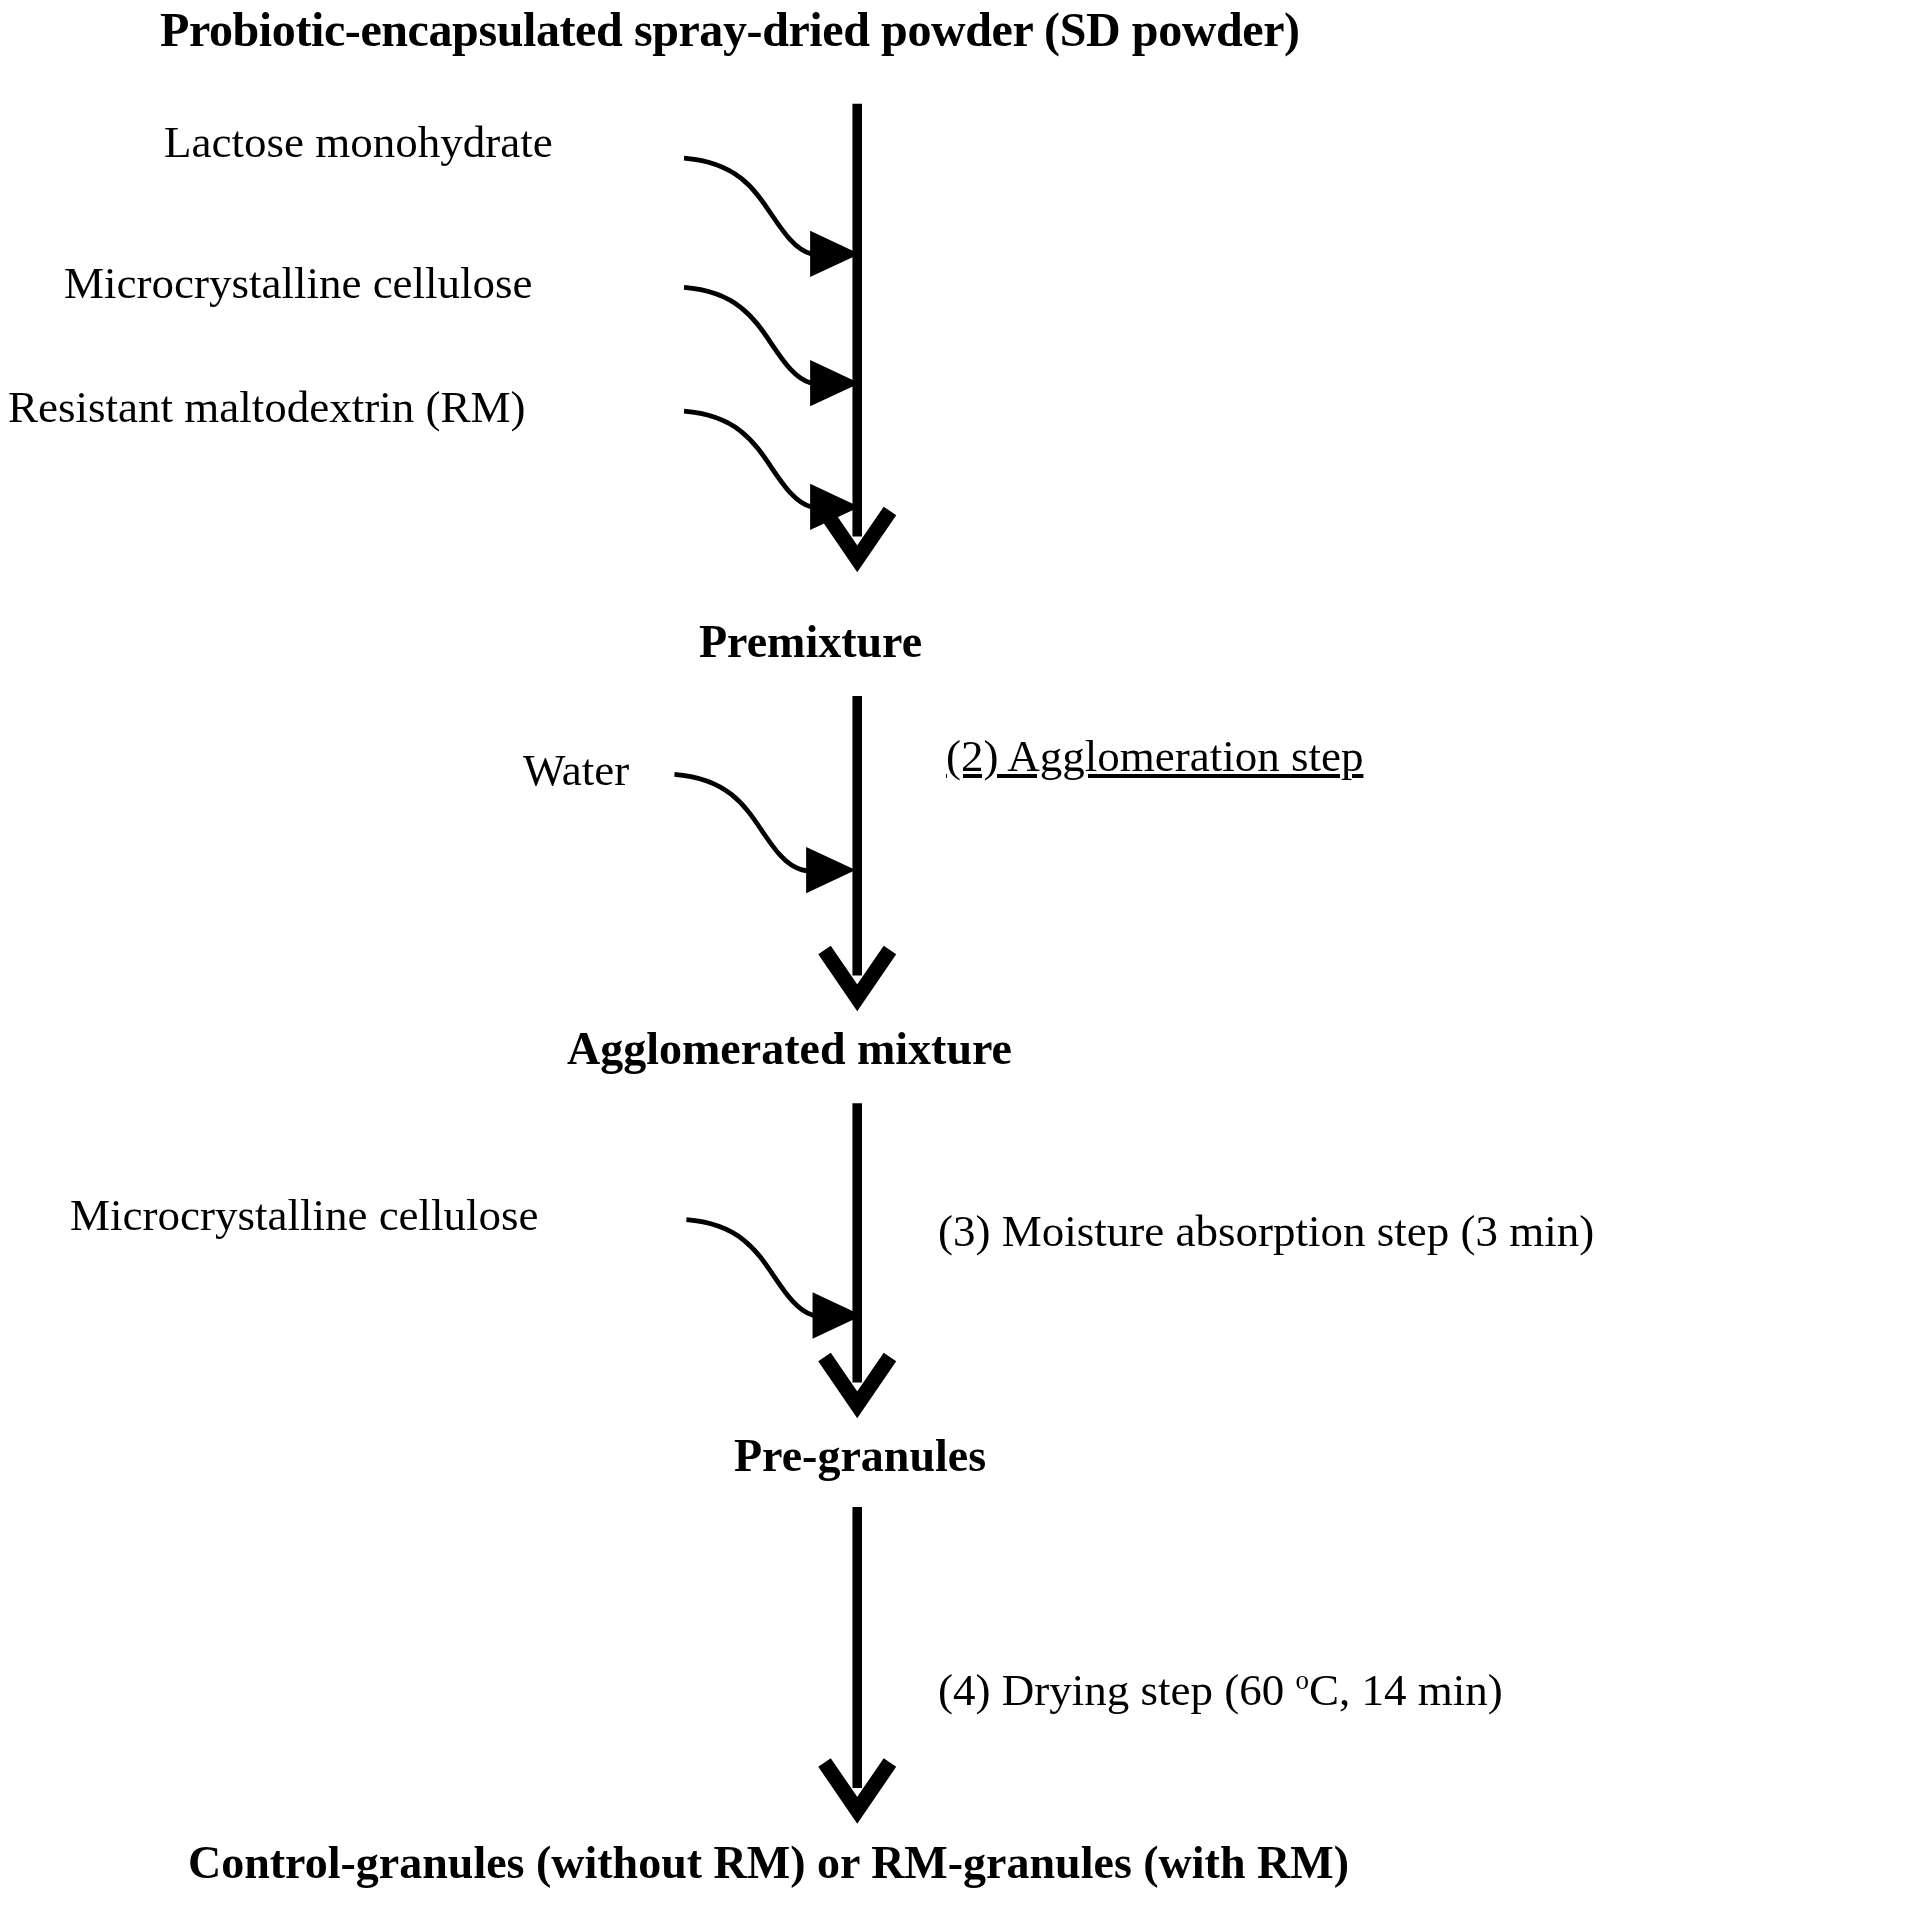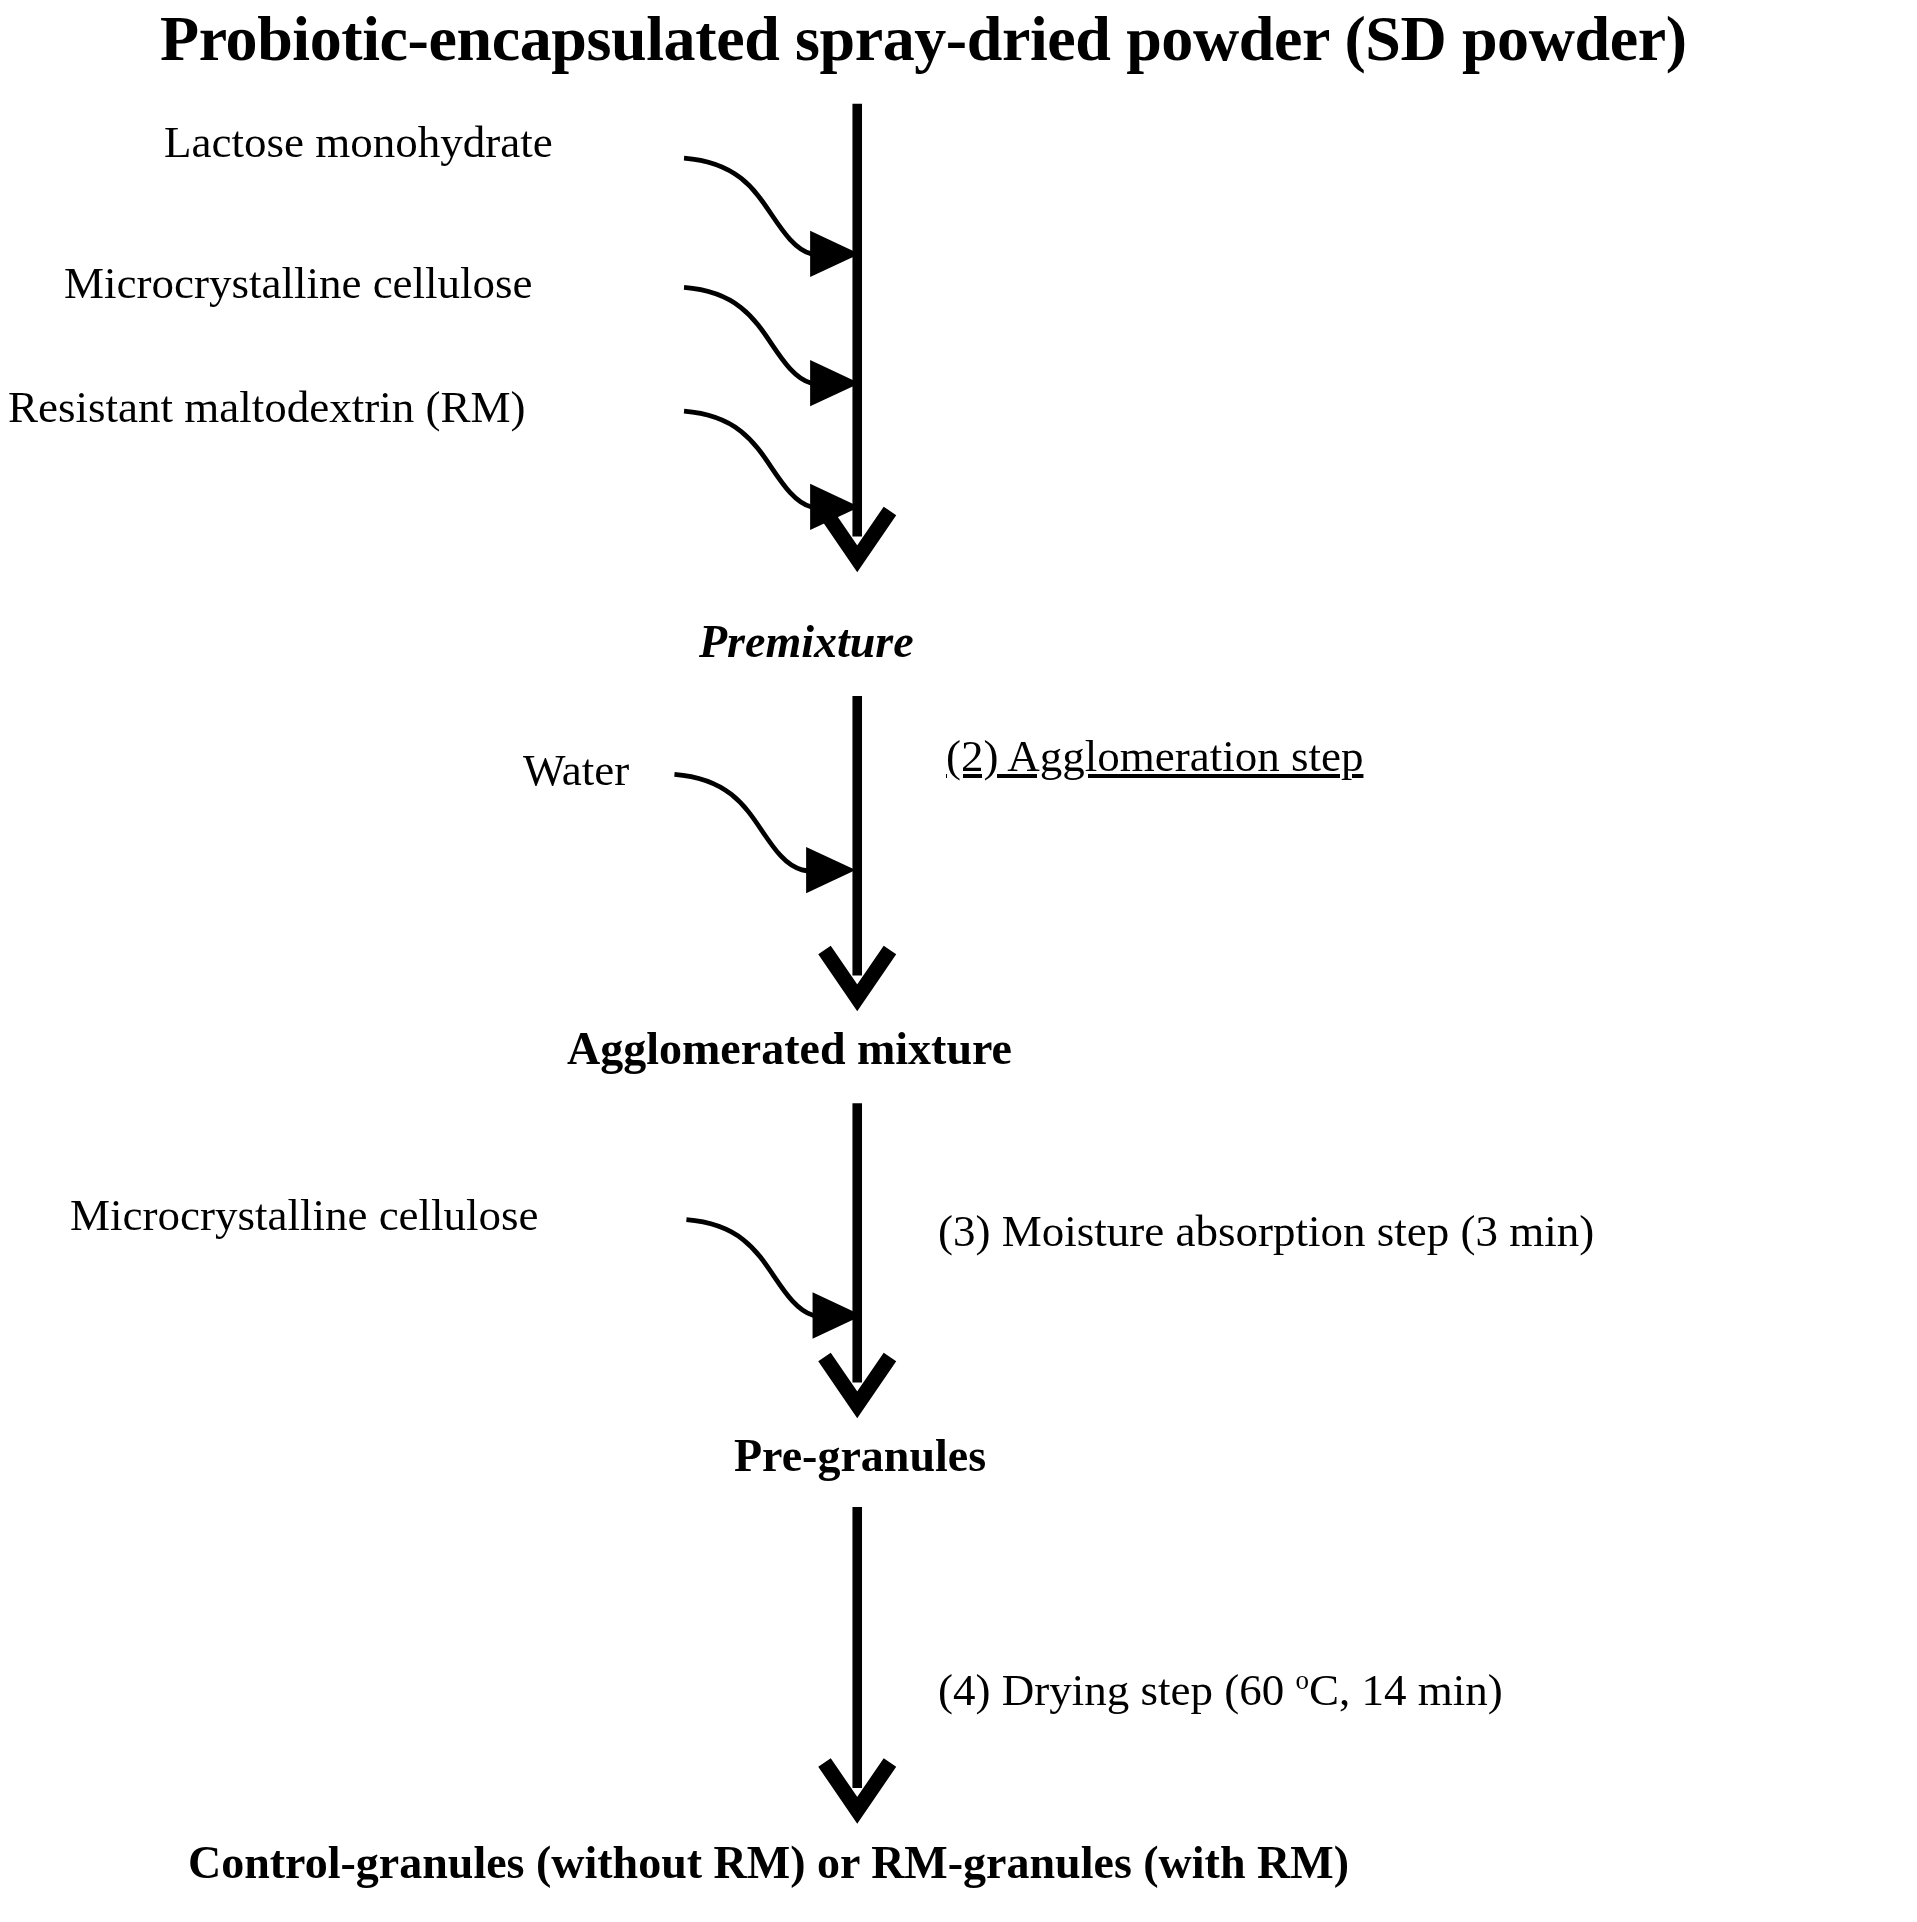--- a/index.html
+++ b/index.html
@@ -1,20 +1,20 @@
 <!DOCTYPE html>
 <html style="font-size:12.8px"><head>
 <meta charset="utf-8">
 <style>
   html,body{margin:0;padding:0;background:#ffffff;}
   body{width:1918px;height:1923px;position:relative;overflow:hidden;
        font-family:"Liberation Serif","DejaVu Serif",serif;color:#000000;}
   #stage{position:absolute;left:0;top:0;width:1918px;height:1923px;}
   .abs{position:absolute;white-space:nowrap;}
-  .title{font-weight:bold;font-size:64px;letter-spacing:-0.4px;}
+  .title{font-weight:bold;font-size:48px;letter-spacing:-0.4px;}
   .node{font-weight:bold;font-size:46px;}
   .lbl{font-size:45px;}
   .step{font-size:45px;}
   .sup{font-size:27px;vertical-align:super;line-height:0;}
   svg.ov{position:absolute;left:0;top:0;width:1918px;height:1923px;
          pointer-events:none;overflow:visible;}
 </style>
 </head>
 <body>
 
@@ -82,21 +82,21 @@
   <div class="abs lbl" style="left:70px;top:1189px;">Microcrystalline cellulose</div>
 
 
   <div class="abs step" style="left:946px;top:730px;text-decoration:underline;">(2) Agglomeration step</div>
 
 
   <div class="abs step" style="left:938px;top:1205px;">(3) Moisture absorption step (3 min)</div>
 
   <div class="abs step" style="left:938px;top:1664px;"><span>(4) Drying step (60 </span><span class="sup">o</span><span>C, 14 min)</span></div>
 
-  <div class="abs node" style="left:699px;top:615px;font-style:italic;">Premixture</div>
+  <div class="abs node" style="left:699px;top:615px;">Premixture</div>
 
   <div class="abs node" style="left:567px;top:1022px;">Agglomerated mixture</div>
 
   <div class="abs node" style="left:686px;top:1429px;margin-left:48px;">Pre-granules</div>
 
   <div class="abs node" style="left:188px;top:1836px;">Control-granules (without RM) or RM-granules (with RM)</div>
 
 </div>
 
 

